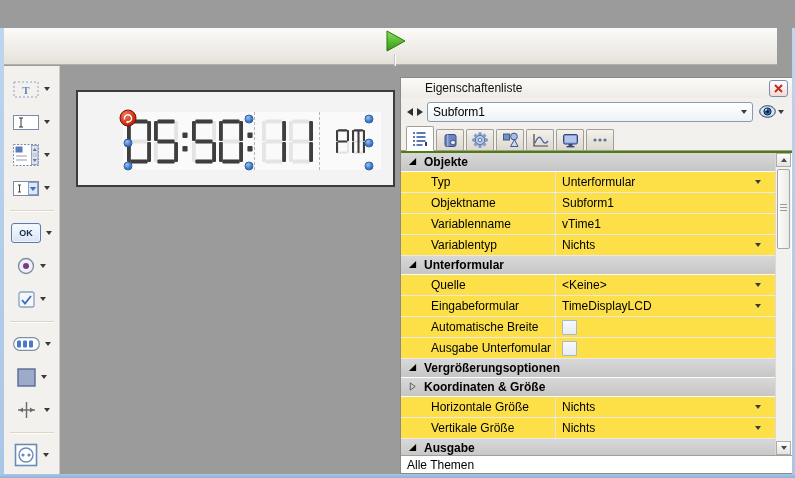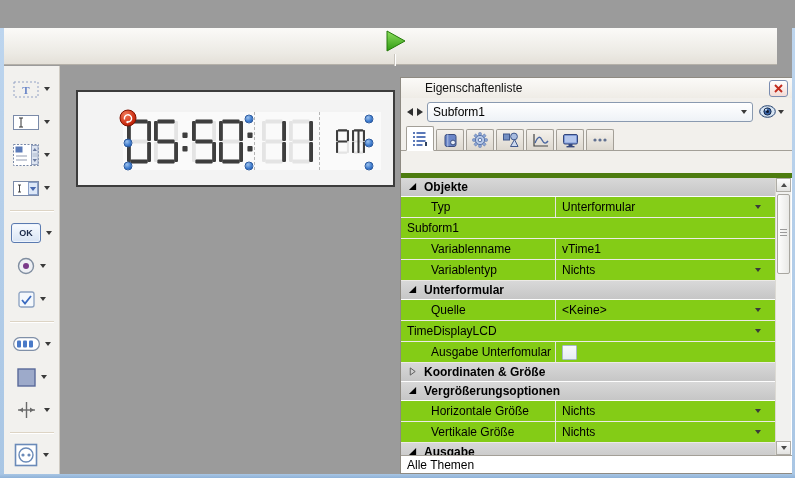--- a/index.html
+++ b/index.html
@@ -92,25 +92,25 @@
     background:linear-gradient(#ffffff,#eef2f6);display:flex;align-items:center;font-size:12px;
     color:#000;padding-left:5px;}
   .pp-combo .tri-down{margin-left:auto;margin-right:5px;}
   .pp-eye{display:flex;align-items:center;gap:2px;padding:0 2px;}
   .pp-tabs{height:25px;display:flex;align-items:flex-end;padding-left:5px;
     border-bottom:1px solid #a39f97;flex:0 0 auto;}
   .pp-tab{width:28px;height:21px;border:1px solid #a39f97;border-bottom:none;border-radius:2px 2px 0 0;
     background:linear-gradient(#f4f1ec,#ddd8cf);display:flex;align-items:center;justify-content:center;
     margin-right:2px;box-sizing:border-box;}
   .pp-tab.active{height:25px;background:#fff;margin-bottom:-1px;border-bottom:1px solid #fff;}
-  .pp-grid{flex:1;margin-top:22px;border-top:5px solid #4d7c0f;background:#fff;position:relative;overflow:hidden;}
+  .pp-grid{flex:1;margin-top:0;border-top:2px solid #4d7c0f;background:#fff;position:relative;overflow:hidden;}
   .pp-rows{position:absolute;left:0;top:0;right:17px;bottom:0;overflow:hidden;}
   .pp-sec{height:19px;background:linear-gradient(#d8d8d8,#c6c6c6);display:flex;align-items:center;
     font-weight:bold;font-size:12px;color:#000;padding-left:7px;gap:7px;border-bottom:1px solid #fdfdfd;box-sizing:border-box;}
-  .pp-row{height:21px;display:flex;border-bottom:1px solid #eceae6;font-size:12px;box-sizing:border-box;background:#84cc16;}
+  .pp-row{height:21px;display:flex;border-bottom:1px solid #eceae6;font-size:12px;box-sizing:border-box;background:#fde047;}
   .pp-lab{width:155px;display:flex;align-items:center;padding-left:30px;box-sizing:border-box;
     border-right:1px solid #e6e4e0;color:#000;white-space:nowrap;overflow:hidden;}
   .pp-val{flex:1;display:flex;align-items:center;padding-left:6px;position:relative;color:#000;white-space:nowrap;}
   .pp-val .tri-down{position:absolute;right:14px;top:8px;}
   .cbx{width:13px;height:13px;border:1px solid #a8b8c8;border-radius:1px;
     background:linear-gradient(#f7f9fb,#e7edf3);}
   .pp-scroll{position:absolute;top:0;right:1px;width:15px;bottom:0;background:#f1f1ef;border-left:1px solid #dcdad4;}
   .sb-btn{position:absolute;left:0;right:0;height:14px;border:1px solid #aeaca6;box-sizing:border-box;
     background:linear-gradient(#fdfdfd,#e3e3e1);display:flex;align-items:center;justify-content:center;}
   .sb-btn.up{top:0;}
@@ -641,20 +641,21 @@
                 <span>Objekte</span>
               </div>
               <div class="pp-row">
                 <div class="pp-lab">Typ</div>
                 <div class="pp-val">
                   <span>Unterformular</span>
                   <span class="tri-down"></span>
                 </div>
               </div>
               <div class="pp-row">
+                <div class="pp-lab">Objektname</div>
                 <div class="pp-val">
                   <span>Subform1</span>
                 </div>
               </div>
               <div class="pp-row">
                 <div class="pp-lab">Variablenname</div>
                 <div class="pp-val">
                   <span>vTime1</span>
                 </div>
               </div>
@@ -672,43 +673,50 @@
                 <span>Unterformular</span>
               </div>
               <div class="pp-row">
                 <div class="pp-lab">Quelle</div>
                 <div class="pp-val">
                   <span>&lt;Keine&gt;</span>
                   <span class="tri-down"></span>
                 </div>
               </div>
               <div class="pp-row">
+                <div class="pp-lab">Eingabeformular</div>
                 <div class="pp-val">
                   <span>TimeDisplayLCD</span>
                   <span class="tri-down"></span>
                 </div>
               </div>
               <div class="pp-row">
+                <div class="pp-lab">Automatische Breite</div>
+                <div class="pp-val">
+                  <span class="cbx"></span>
+                </div>
+              </div>
+              <div class="pp-row">
                 <div class="pp-lab">Ausgabe Unterfomular</div>
                 <div class="pp-val">
                   <span class="cbx"></span>
                 </div>
+              </div>
+              <div class="pp-sec">
+                <span><svg width="9" height="9" viewBox="0 0 10 10">
+                    <path d="M9,1 L9,9 L1,9 Z" fill="#000"></path>
+                  </svg></span>
+                <span>Vergrößerungsoptionen</span>
               </div>
               <div class="pp-sec">
                 <span><svg width="9" height="9" viewBox="0 0 10 10">
                     <path d="M2.5,1 L8,5 L2.5,9 Z" fill="none" stroke="#555"></path>
                   </svg></span>
                 <span>Koordinaten &amp; Größe</span>
               </div>
-              <div class="pp-sec">
-                <span><svg width="9" height="9" viewBox="0 0 10 10">
-                    <path d="M9,1 L9,9 L1,9 Z" fill="#000"></path>
-                  </svg></span>
-                <span>Vergrößerungsoptionen</span>
-              </div>
               <div class="pp-row">
                 <div class="pp-lab">Horizontale Größe</div>
                 <div class="pp-val">
                   <span>Nichts</span>
                   <span class="tri-down"></span>
                 </div>
               </div>
               <div class="pp-row">
                 <div class="pp-lab">Vertikale Größe</div>
                 <div class="pp-val">

